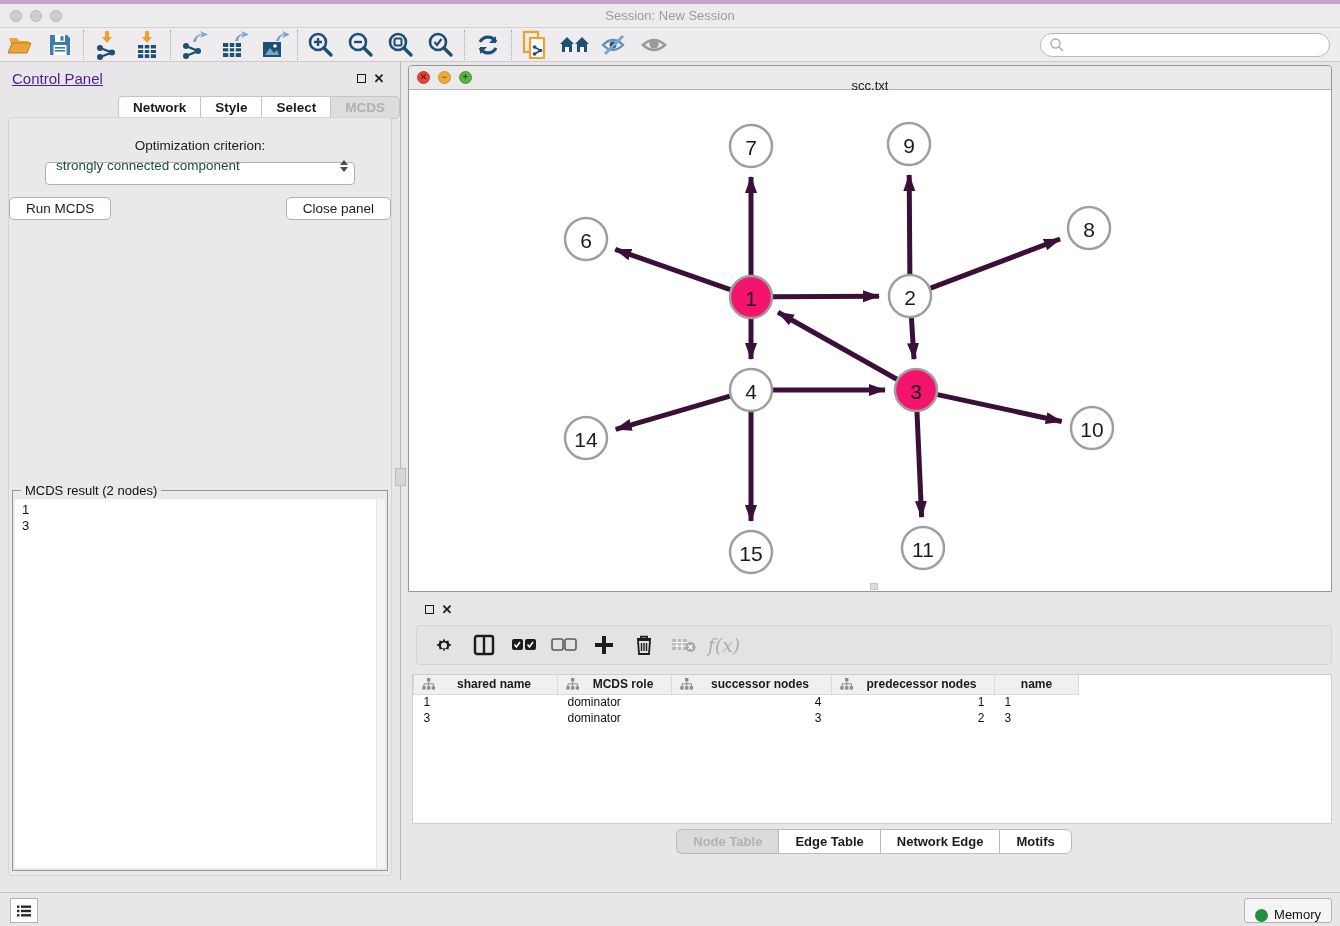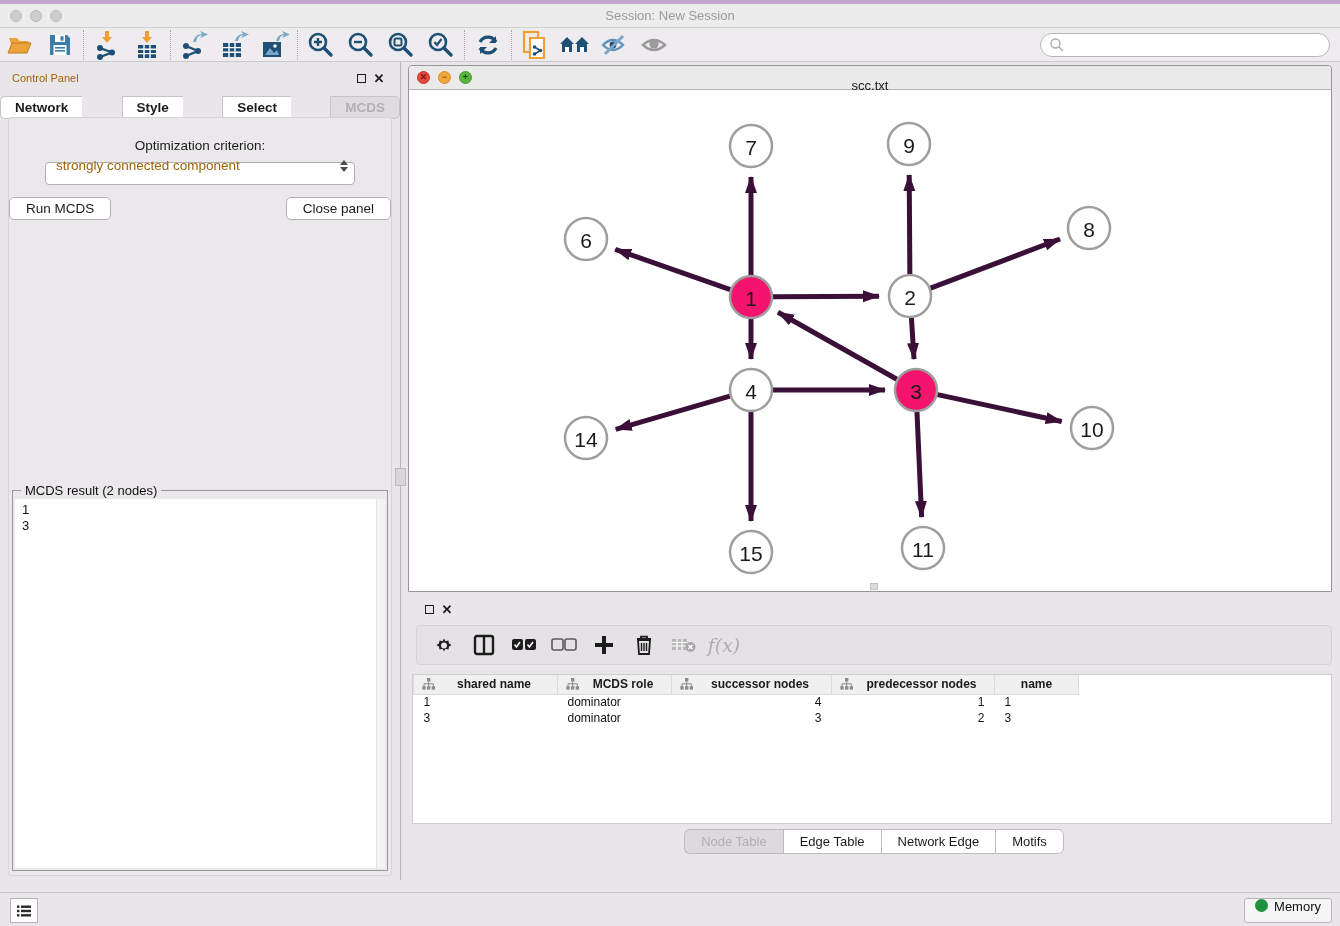--- a/index.html
+++ b/index.html
@@ -18,37 +18,37 @@
              border-bottom:1px solid #cbc9cb; display:flex; align-items:center; }
   .tb-ico { width:40px; height:32px; display:flex; align-items:center; justify-content:center; cursor:pointer; }
   .tb-sep { width:1px; height:30px; border-left:1px dotted #a8a8a8; margin:0 3px; }
   .searchbox { position:absolute; right:10px; top:5px; width:290px; height:24px; background:#fff;
                border:1px solid #b9b7b9; border-radius:13px; display:flex; align-items:center; padding-left:8px; }
   .searchbox svg { opacity:.55; }
 
   
   .control-panel { position:absolute; left:0; top:62px; width:401px; height:818px; background:#e8e6e8; border-right:1px solid #b8b6b8; }
   .cp-head { height:32px; display:flex; align-items:center; padding:0 12px; }
-  .cp-title { font-size:11px; color:#a16207; flex:1; }
+  .cp-title { font-size:15px; color:#4c1d95; flex:1;text-decoration:underline; }
   .win-btn { width:18px; height:18px; display:flex; align-items:center; justify-content:center; cursor:pointer; color:#1a1a1a; }
   .float-glyph { width:9px; height:9px; border:1.6px solid #1a1a1a; display:inline-block; }
   .close-glyph { font-size:13px; font-weight:bold; line-height:1; }
 
-  .cp-tabs { display:flex; justify-content:space-between; margin-top:2px; }
+  .cp-tabs { display:flex; justify-content:flex-end; margin-top:2px; }
   .cp-tab { font-size:13.5px; font-weight:bold; padding:3px 14px; background:#fff; border:1px solid #c6c4c6;
             border-right:none; color:#1b1b1b; cursor:pointer; }
   .cp-tab:first-child { border-radius:5px 0 0 5px; }
   .cp-tab:last-child { border-radius:0 5px 5px 0; border-right:1px solid #c6c4c6; }
   .cp-tab.active { background:#dedcde; color:#b2b0b2; }
   .cp-body { position:absolute; left:8px; right:8px; top:55px; bottom:4px; background:#eae8ea;
              border:1px solid #d6d4d6; border-radius:3px; }
   .opt-label { text-align:center; font-size:13.5px; color:#1b1b1b; margin-top:20px; }
   .opt-select { margin:9px auto 0; width:310px; height:23px; background:#fff; border:1px solid #b2b0b2;
                 border-radius:4px; display:flex; align-items:center; padding:0 6px 16px 10px; font-size:13.5px;
-                color:#a16207; cursor:pointer; }
+                color:#14532d; cursor:pointer; }
   .opt-select .sel-text { flex:1; }
   .stepper { display:flex; flex-direction:column; gap:2px; }
   .stepper i { width:0; height:0; border-left:4px solid transparent; border-right:4px solid transparent; }
   .stepper .up { border-bottom:5px solid #4c4c4c; }
   .stepper .dn { border-top:5px solid #4c4c4c; }
   .cp-buttons { display:flex; justify-content:space-between; gap:14px; margin-top:12px; }
   .cp-btn { background:#fff; border:1px solid #b2b0b2; border-radius:5px; font-size:13.5px; color:#1b1b1b;
             padding:3px 16px; cursor:pointer; font-family:"Liberation Sans", sans-serif; }
 
   .result-box { position:absolute; left:3px; right:3px; top:372px; bottom:4px; border:1px solid #979797; }
@@ -86,32 +86,32 @@
   .node-table-wrap { position:absolute; left:4px; right:8px; top:79px; bottom:68px; background:#fff; border:1px solid #cfcdcf; overflow:hidden; }
   table.node-table { border-collapse:collapse; width:100%; table-layout:fixed; }
   .node-table th { height:19px; background:#f1f0f1; border:1px solid #dcdadc; border-top:none; font-size:12px;
                    font-weight:bold; color:#1a1a1a; padding:0; cursor:pointer; }
   .th-inner { display:flex; align-items:center; padding:0 4px; }
   .th-inner svg { flex:0 0 auto; margin-left:4px; }
   .th-inner span { flex:1; text-align:center; }
   .node-table td { height:16px; font-size:12px; color:#111; padding:0 10px; border:none; cursor:default; }
 
   .tp-tabs { position:absolute; left:0; right:0; bottom:38px; display:flex; justify-content:center; }
-  .tp-tab { font-size:13px; font-weight:normal; padding:4px 16px; background:#fff; border:1px solid #bcbabc;
+  .tp-tab { font-size:13px; font-weight:bold; padding:4px 16px; background:#fff; border:1px solid #bcbabc;
             border-right:none; color:#1b1b1b; cursor:pointer; }
   .tp-tab:first-child { border-radius:6px 0 0 6px; }
   .tp-tab:last-child { border-radius:0 6px 6px 0; border-right:1px solid #bcbabc; }
   .tp-tab.active { background:#dcdadc; color:#b2b0b2; }
 
   
   .statusbar { position:absolute; left:0; bottom:0; width:1340px; height:34px; background:#e8e6e8; border-top:1px solid #c6c4c6; }
   .list-btn { position:absolute; left:10px; top:5px; width:28px; height:25px; background:#fdfdfd; border:1px solid #b5b3b5;
               display:flex; align-items:center; justify-content:center; cursor:pointer; }
   .memory-btn { position:absolute; right:8px; top:5px; height:25px; background:#f6f5f6; border:1px solid #b5b3b5;
-                border-radius:3px; display:flex; align-items:flex-start; gap:6px; padding:0 10px; font-size:13px; color:#111; cursor:pointer; }
+                border-radius:3px; display:flex; align-items:flex-end; gap:6px; padding:0 10px; font-size:13px; color:#111; cursor:pointer; }
   .memory-dot { width:13px; height:13px; border-radius:50%; background:#1f9240; }
 </style>
 </head>
 <body>
 
 <div class="accent-strip"></div>
 <div class="titlebar">
   <div class="traffic-inactive">
       <i></i>
       <i></i>

